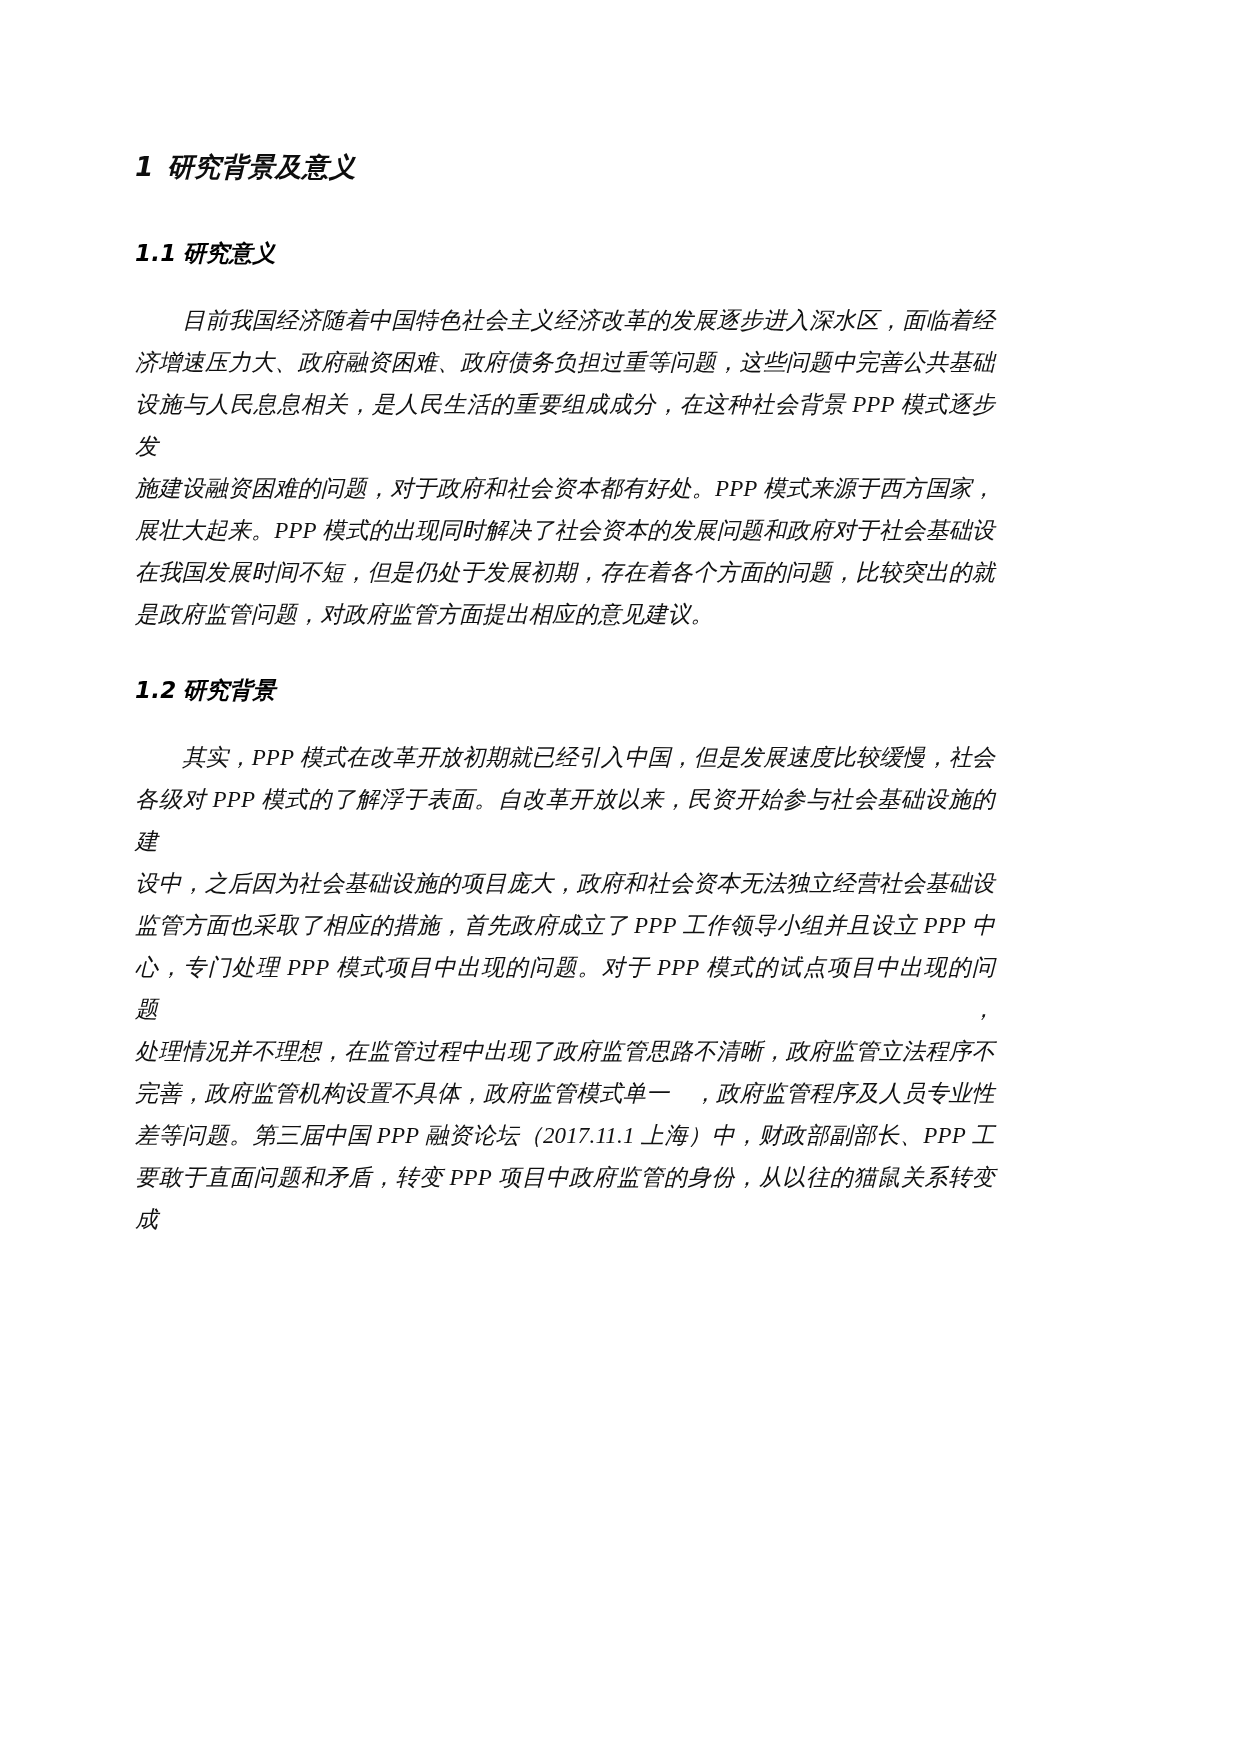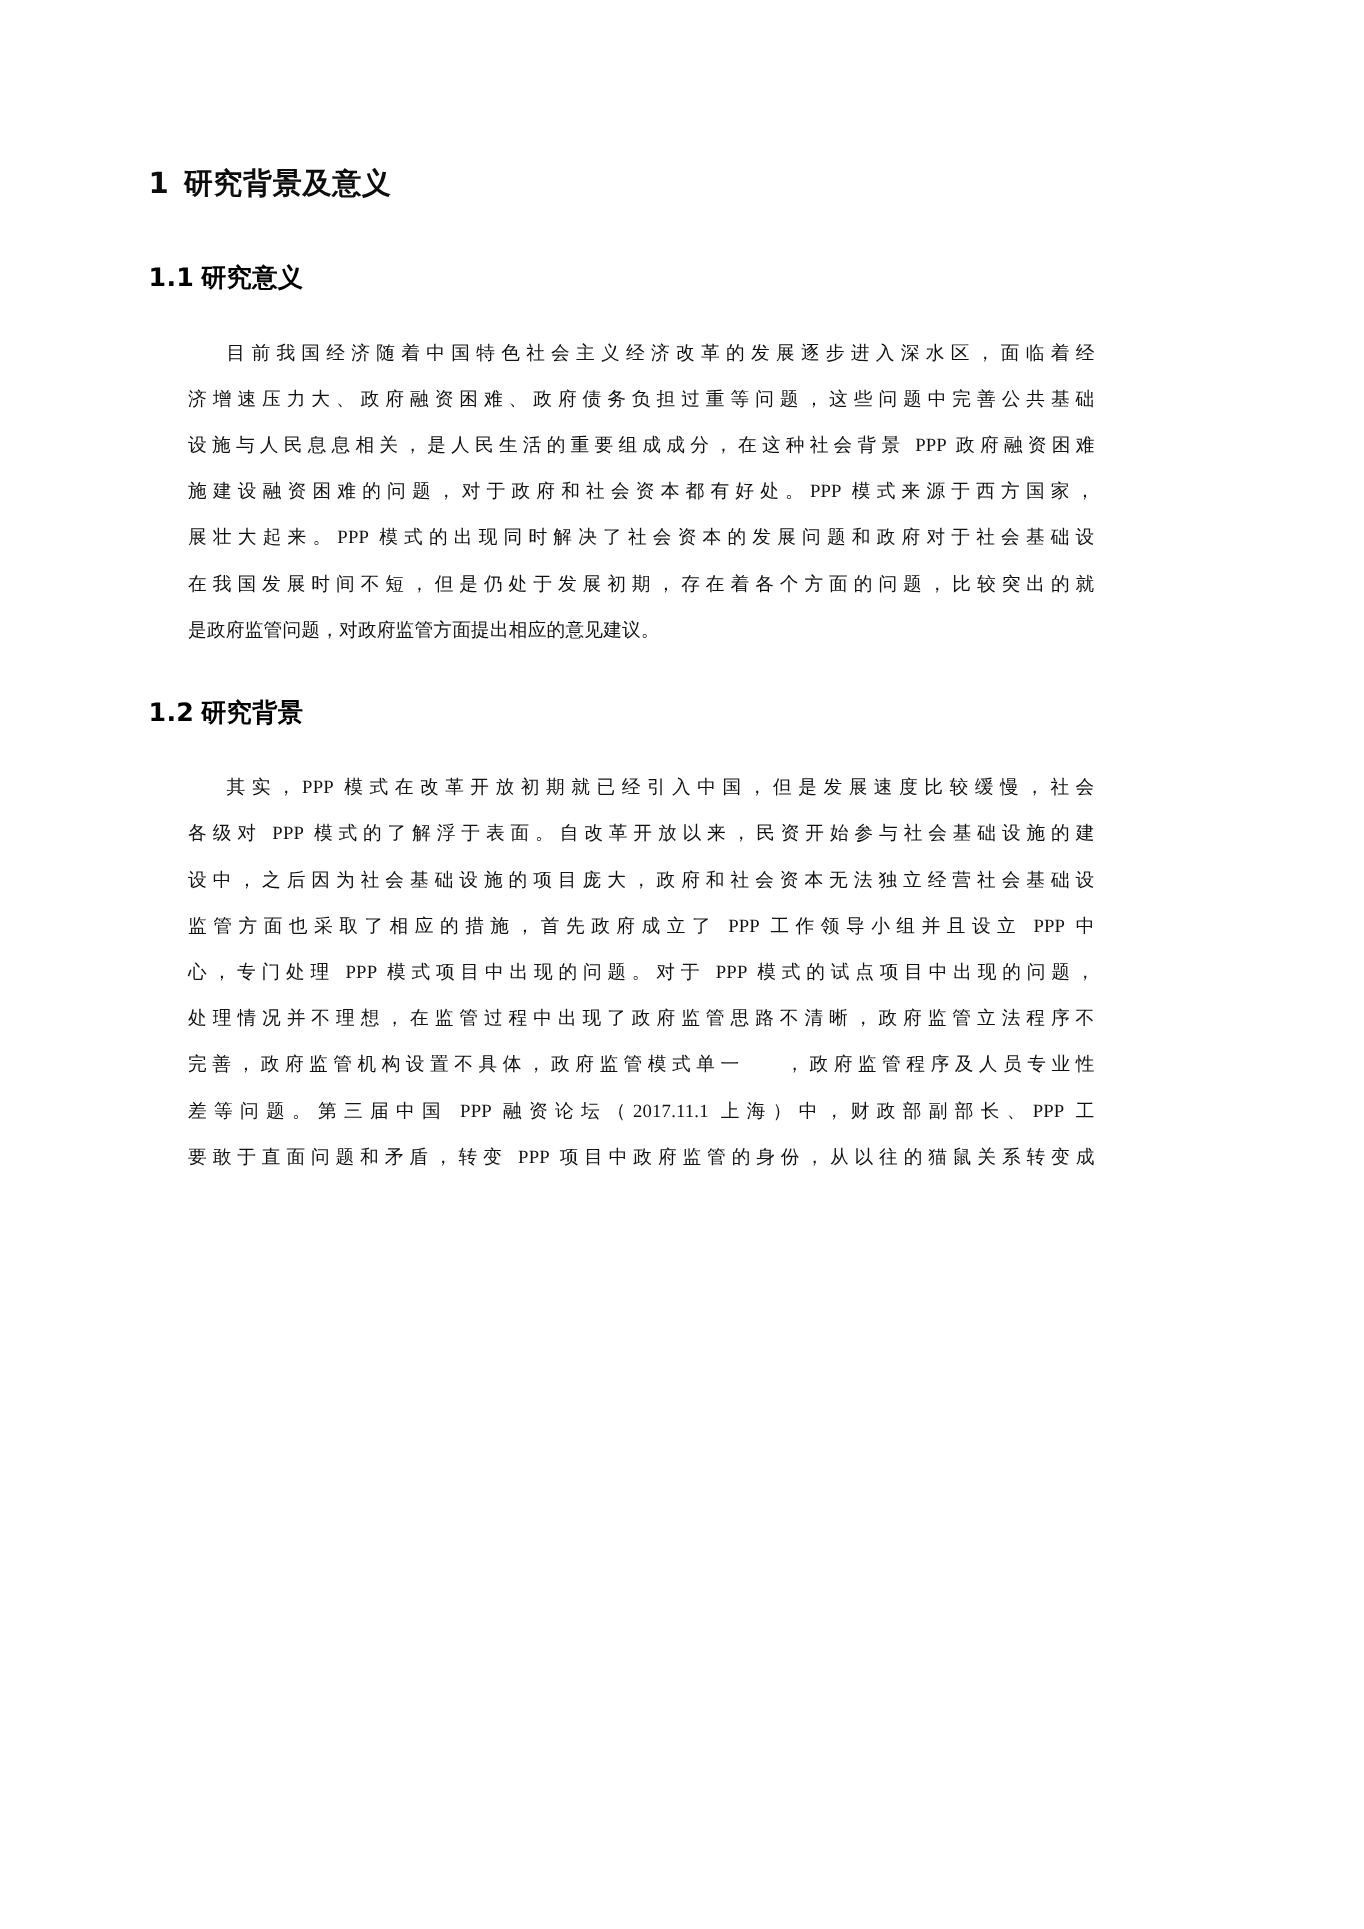--- a/index.html
+++ b/index.html
@@ -15,20 +15,21 @@
     -webkit-font-smoothing: antialiased;
   }
 
   .page {
     position: relative;
     width: 1240px;
     height: 1754px;
     background: #ffffff;
     box-sizing: border-box;
     padding: 150px 132px 0 135px;
+    font-style: italic;
   }
 
   .content {
     width: 860px;
   }
 
   
   .h1 {
     font-family: "DejaVu Sans", "Liberation Sans", sans-serif;
     font-size: 26.5px;
@@ -64,25 +65,24 @@
     margin: 0;
     letter-spacing: 0.2px;
     color: #111111;
   }
 
   
   .line {
     display: block;
     white-space: pre-wrap;
     font-family: "Liberation Serif", "DejaVu Serif", serif;
-    font-size: 17px;
+    font-size: 23px;
     line-height: 42px;
     color: #111111;
     letter-spacing: 0.15px;
-    margin-left: 36px;
   }
   .line.j {
     text-align: justify;
     text-align-last: justify;
     text-justify: inter-character;
   }
   .line.ind { text-indent: 2.05em; }
   .line.last { text-align: center; text-align-last: left; }
 
   
@@ -104,21 +104,21 @@
 
     <div class="h2">
       <span class="num">1.1</span><span>研究意义</span>
     </div>
 
     <div class="sp-h2-to-p"></div>
 
     <div class="para">
       <span class="line j ind">目前我国经济随着中国特色社会主义经济改革的发展逐步进入深水区，面临着经</span>
       <span class="line j">济增速压力大、政府融资困难、政府债务负担过重等问题，这些问题中完善公共基础</span>
-      <span class="line j">设施与人民息息相关，是人民生活的重要组成成分，在这种社会背景 PPP 政府融资困难</span>
+      <span class="line j">设施与人民息息相关，是人民生活的重要组成成分，在这种社会背景 PPP 模式逐步发</span>
       <span class="line j">施建设融资困难的问题，对于政府和社会资本都有好处。PPP 模式来源于西方国家，</span>
       <span class="line j">展壮大起来。PPP 模式的出现同时解决了社会资本的发展问题和政府对于社会基础设</span>
       <span class="line j">在我国发展时间不短，但是仍处于发展初期，存在着各个方面的问题，比较突出的就</span>
       <span class="line last">是政府监管问题，对政府监管方面提出相应的意见建议。</span>
     </div>
 
     <div class="sp-p-to-h2"></div>
 
     <div class="h2">
       <span class="num">1.2</span><span>研究背景</span>

